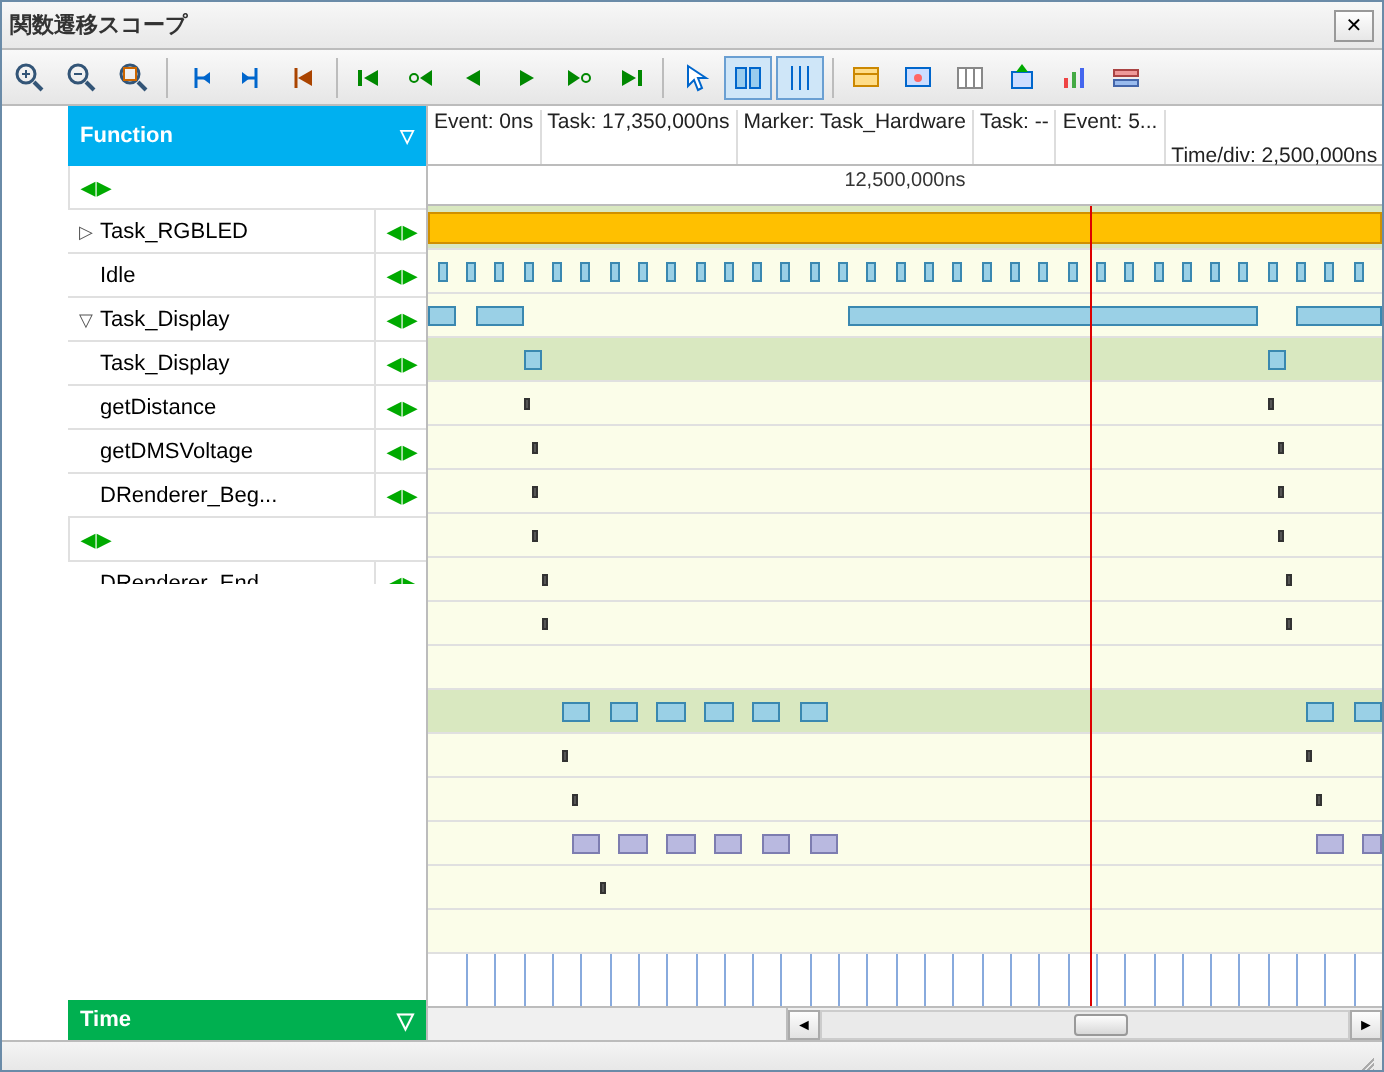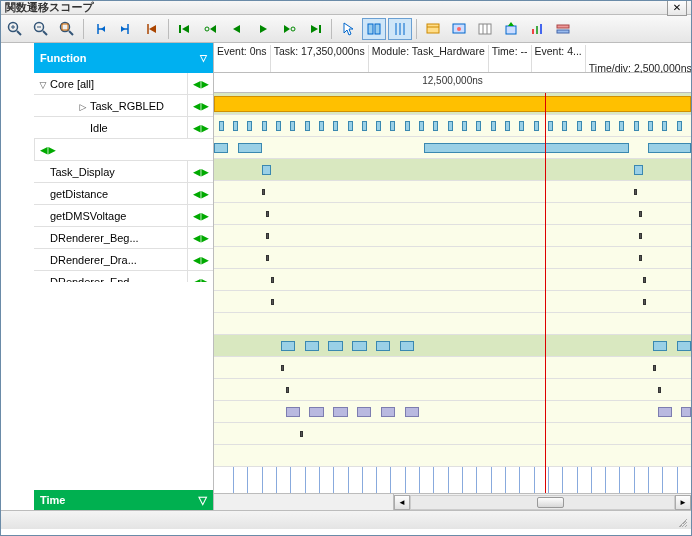--- a/index.html
+++ b/index.html
@@ -1,36 +1,36 @@
 <!DOCTYPE html>
 <html><head>
 <meta charset="utf-8">
 <style>
   * { box-sizing: border-box; }
   body { margin: 0; font-family: "Meiryo UI", "MS UI Gothic", sans-serif; font-size: 11px; background: #fff; width: 692px; height: 536px; overflow: hidden; border: 1px solid #6a8ba8; }
-  .titlebar { height: 14px; background: linear-gradient(#f7f7f7,#e8e8e8); border-bottom: 1px solid #bcbcbc; display: flex; align-items: center; padding: 0 4px; }
+  .titlebar { height: 24px; background: linear-gradient(#f7f7f7,#e8e8e8); border-bottom: 1px solid #bcbcbc; display: flex; align-items: center; padding: 0 4px; }
   .titlebar .title { flex: 1; font-weight: bold; color: #333; }
   .titlebar .close { width: 20px; height: 16px; border: 1px solid #999; background: linear-gradient(#fefefe,#e7e7e7); display:flex; align-items:center; justify-content:center; font-size:10px; cursor:pointer; }
   .toolbar { height: 28px; background: linear-gradient(#f9f9f9,#e6e6e6); border-bottom: 1px solid #bcbcbc; display: flex; align-items: center; padding: 0 2px; gap: 2px; }
   .tbtn { width: 24px; height: 22px; display:flex; align-items:center; justify-content:center; border:1px solid transparent; cursor:pointer; }
   .tbtn.active { border:1px solid #6a9fd2; background:#cfe6f8; }
   .tsep { width:1px; height:20px; background:#bcbcbc; margin:0 2px; }
   svg { display:block; }
 
   .main { display:flex; height: calc(536px - 22px - 28px - 19px); position:relative;padding-left:33px; }
   .left { width: 180px; display:flex; flex-direction:column; border-right:1px solid #bcbcbc; }
   .func-head { height:30px; background:#00b0f0; color:#fff; display:flex; align-items:center; padding:0 6px; font-weight:bold; justify-content:space-between; }
   .func-head .tri { font-size:9px; }
   .tree { flex:1; background:#fff; overflow:hidden; }
   .row { height:22px; display:flex; align-items:center; border-bottom:1px solid #e0e0e0; position:relative; }
   .row .label { flex:1; padding-left:4px; white-space:nowrap; overflow:hidden; text-overflow:ellipsis; }
   .row .nav { width:26px; display:flex; align-items:center; justify-content:center; gap:2px; border-left:1px solid #e0e0e0; height:100%; }
   .marker.green { color:#0a0; font-size:9px; font-weight:bold; letter-spacing:-1px;}
   .indent1 { padding-left: 6px; }
-  .indent2 { padding-left: 18px; margin-left: 40px; }
+  .indent2 { padding-left: 18px; }
   .indent3 { padding-left: 28px; }
   .expander { display:inline-block; width:10px; text-align:center; color:#555; font-size:9px; margin-right:2px;}
   .none-head { height:20px; background:#00b050; color:#fff; display:flex; align-items:center; padding:0 6px; font-weight:bold; justify-content:space-between; }
 
   .right { flex:1; display:flex; flex-direction:column; min-width:0; }
   .infobar { height:30px; border-bottom:1px solid #bcbcbc; display:flex; align-items:flex-start; padding-top:2px; font-size:10.5px; color:#222; }
   .infobar .cell { padding:0 3px; border-right:1px solid #ddd; white-space:nowrap; height:100%; }
   .infobar .cell.last{ flex:1; border-right:none;margin-top:17px;}
   .ruler { height:20px; border-bottom:1px solid #bcbcbc; position:relative; font-size:10px; color:#333; background:#fff; }
   .ruler .lbl { position:absolute; top:2px; transform:translateX(-50%);}
@@ -202,41 +202,41 @@
   </div>
 
 <div class="main">
   <div class="left">
     <div class="func-head">
       <span>Function</span>
       <span class="tri">▽</span>
     </div>
     <div class="tree" id="tree">
         <div class="row">
-          <div class="label indent1"><span class="expander">▽</span>Core [all]</div>
           <div class="nav">
             <span class="marker green">◀</span>
             <span class="marker green">▶</span>
           </div>
         </div>
         <div class="row">
           <div class="label indent2"><span class="expander">▷</span>Task_RGBLED</div>
           <div class="nav">
             <span class="marker green">◀</span>
             <span class="marker green">▶</span>
           </div>
         </div>
         <div class="row">
           <div class="label indent2"><span class="expander"></span>Idle</div>
           <div class="nav">
             <span class="marker green">◀</span>
             <span class="marker green">▶</span>
           </div>
         </div>
         <div class="row">
+          <div class="label indent2"><span class="expander">▽</span>Task_Display</div>
           <div class="nav">
             <span class="marker green">◀</span>
             <span class="marker green">▶</span>
           </div>
         </div>
         <div class="row">
           <div class="label indent3"><span class="expander"></span>Task_Display</div>
           <div class="nav">
             <span class="marker green">◀</span>
             <span class="marker green">▶</span>
@@ -257,21 +257,20 @@
           </div>
         </div>
         <div class="row">
           <div class="label indent3"><span class="expander"></span>DRenderer_Beg...</div>
           <div class="nav">
             <span class="marker green">◀</span>
             <span class="marker green">▶</span>
           </div>
         </div>
         <div class="row">
-          <div class="label indent3"><span class="expander"></span>DRenderer_Dra...</div>
           <div class="nav">
             <span class="marker green">◀</span>
             <span class="marker green">▶</span>
           </div>
         </div>
         <div class="row">
           <div class="label indent3"><span class="expander"></span>DRenderer_End...</div>
           <div class="nav">
             <span class="marker green">◀</span>
             <span class="marker green">▶</span>
@@ -282,23 +281,23 @@
     <div class="none-head">
       <span>Time</span>
       <span class="tri">▽</span>
     </div>
   </div>
 
   <div class="right">
     <div class="infobar">
       <div class="cell">Event: 0ns</div>
       <div class="cell">Task: 17,350,000ns</div>
-      <div class="cell">Module: Task_Hardware</div>
-      <div class="cell">Time: --</div>
-      <div class="cell">Event: 4...</div>
+      <div class="cell">Marker: Task_Hardware</div>
+      <div class="cell">Task: --</div>
+      <div class="cell">Event: 5...</div>
       <div class="cell last">
         <div>Time/div: 2,500,000ns</div>
       </div>
     </div>
     <div class="ruler">
       <span class="lbl" id="ruler-lbl" style="left: 50%;">12,500,000ns</span>
     </div>
     <div class="trackarea" id="trackarea" style="min-height: 374px;">
         <div class="vline" style="left: 4%;"></div>
         <div class="vline" style="left: 7%;"></div>

